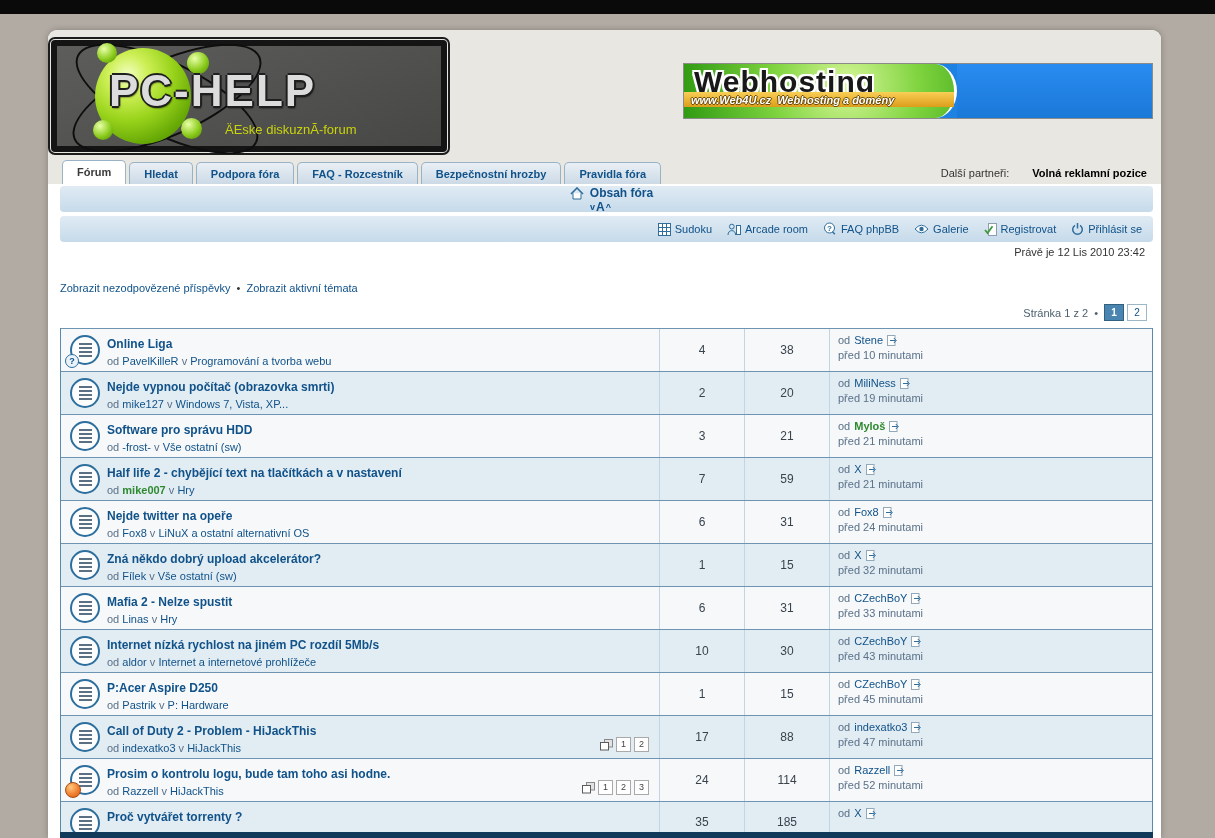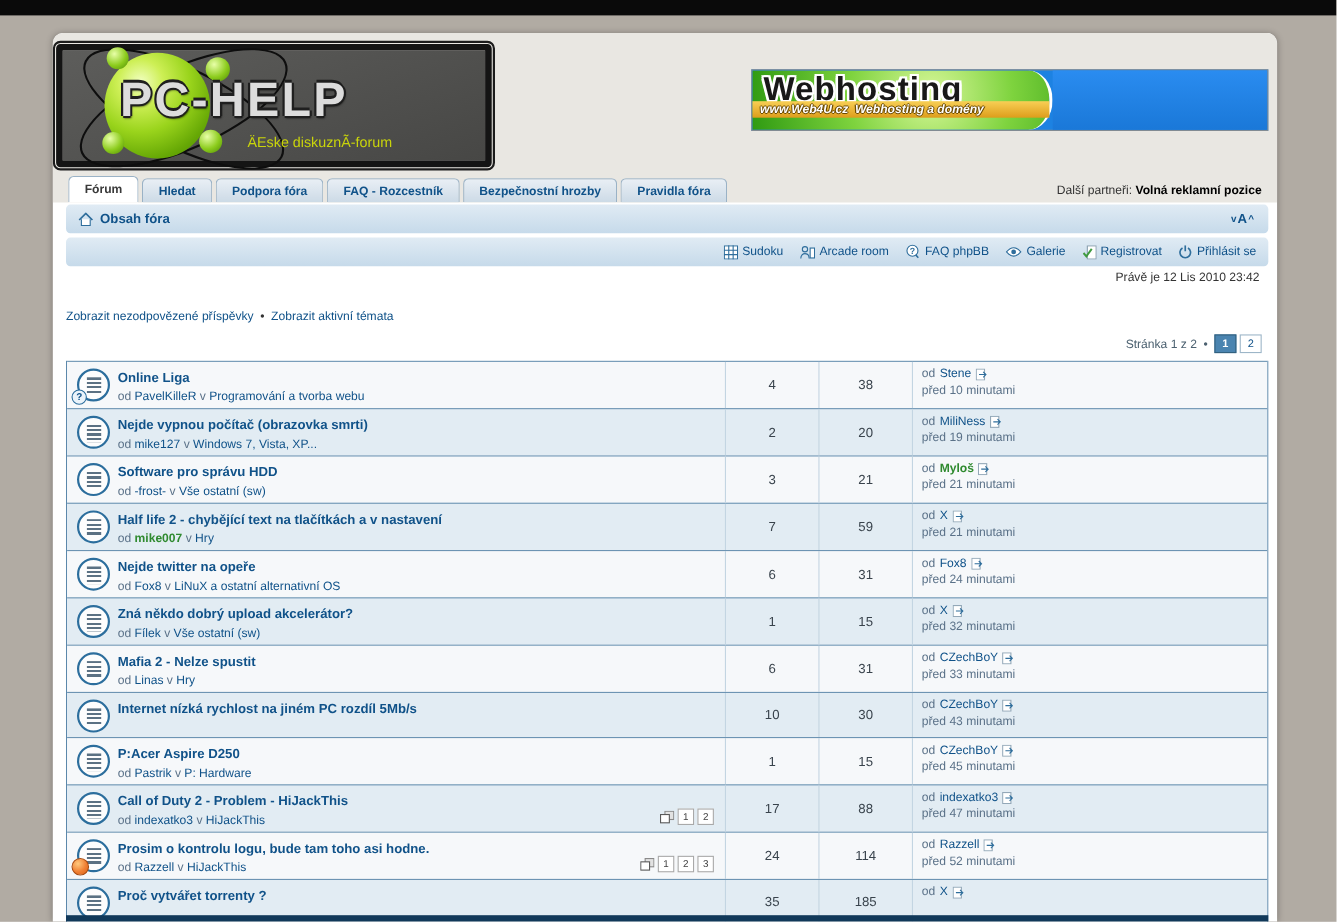--- a/index.html
+++ b/index.html
@@ -37,31 +37,31 @@
   .banner-title{position:absolute;left:10px;top:1px;font-size:30px;font-weight:bold;color:#181818;letter-spacing:1px;
                 text-shadow:-2px 0 #fff,2px 0 #fff,0 -2px #fff,0 2px #fff,-2px -2px #fff,2px 2px #fff,-2px 2px #fff,2px -2px #fff;}
   .banner-strip{position:absolute;left:0;bottom:11px;width:100%;height:15px;
                 background:linear-gradient(#f8cf55,#dd9d1b);display:flex;align-items:center;}
   .banner-sub{font-size:11px;font-weight:bold;font-style:italic;color:#fff;white-space:pre;padding-left:7px;
               text-shadow:-1px 0 #6b4a00,1px 0 #6b4a00,0 -1px #6b4a00,0 1px #6b4a00;}
   .banner-right{flex:1;background:linear-gradient(#2a8cf0,#1a78d8);}
 
   
   .partners{position:absolute;right:14px;top:137px;font-size:11px;color:#333;}
-  .partners b{color:#000;cursor:pointer;}
+  .partners b{color:#000;cursor:pointer;margin-left:20px;}
   .tabs{position:absolute;left:14px;top:130px;height:24px;display:flex;align-items:flex-end;gap:3px;}
   .tab{font-size:11px;font-weight:bold;color:#105289;background:linear-gradient(#e9eff5,#ccdae6);
        border:1px solid #9ab2c6;border-bottom:none;border-radius:5px 5px 0 0;padding:5px 14px 4px;cursor:pointer;margin-top:45px;}
   .tab.active{background:#fff;color:#3a3a3a;padding-bottom:6px;}
 
   
   .navbar{position:absolute;left:12px;width:1093px;height:26px;border-radius:4px;
           background:linear-gradient(#e0ebf4,#c6daea);display:flex;align-items:center;justify-content:space-between;
           padding:0 1px;box-sizing:border-box;}
-  .bar1{top:156px;}
+  .bar1{top:156px;flex-direction:column;}
   .bar2{top:186px;justify-content:flex-end;}
   .crumb{display:flex;align-items:center;gap:6px;padding-left:10px;font-size:12px;font-weight:bold;color:#105289;cursor:pointer;}
   .fontsize{padding-right:12px;color:#105289;font-weight:bold;display:flex;align-items:center;gap:1px;cursor:pointer;}
   .fontsize .sm{font-size:9px;}
   .fontsize .md{font-size:12px;}
   .navlinks{display:flex;align-items:center;gap:15px;padding-right:10px;}
   .navlink{display:flex;align-items:center;gap:4px;font-size:11px;color:#105289;cursor:pointer;}
 
   .nowline{position:absolute;right:16px;top:216px;font-size:11px;color:#333;}
   .quicklinks{position:absolute;left:12px;top:252px;font-size:11px;display:flex;gap:6px;align-items:center;}
@@ -445,20 +445,26 @@
                 </svg>
               </a>
       </div>
       <div class="lp2">před 33 minutami</div>
     </div>
   </div>
         <div class="trow blue">
     <div class="cell topic">
       <span class="t-icon"></span>
       <a class="t-title">Internet nízká rychlost na jiném PC rozdíl 5Mb/s</a>
+      <div class="t-sub">
+        <span class="w-by">od</span>
+        <a class="a-author">aldor</a>
+        <span class="w-in">v</span>
+        <a class="a-forum">Internet a internetové prohlížeče</a>
+      </div>
       
     </div>
     <div class="cell num">10</div>
     <div class="cell num">30</div>
     <div class="cell last">
       <div class="lp1">
         <span class="w-by">od</span>
         <a class="u">CZechBoY</a>
         <a class="goto">
                 <svg width="11" height="11" viewBox="0 0 11 11">

